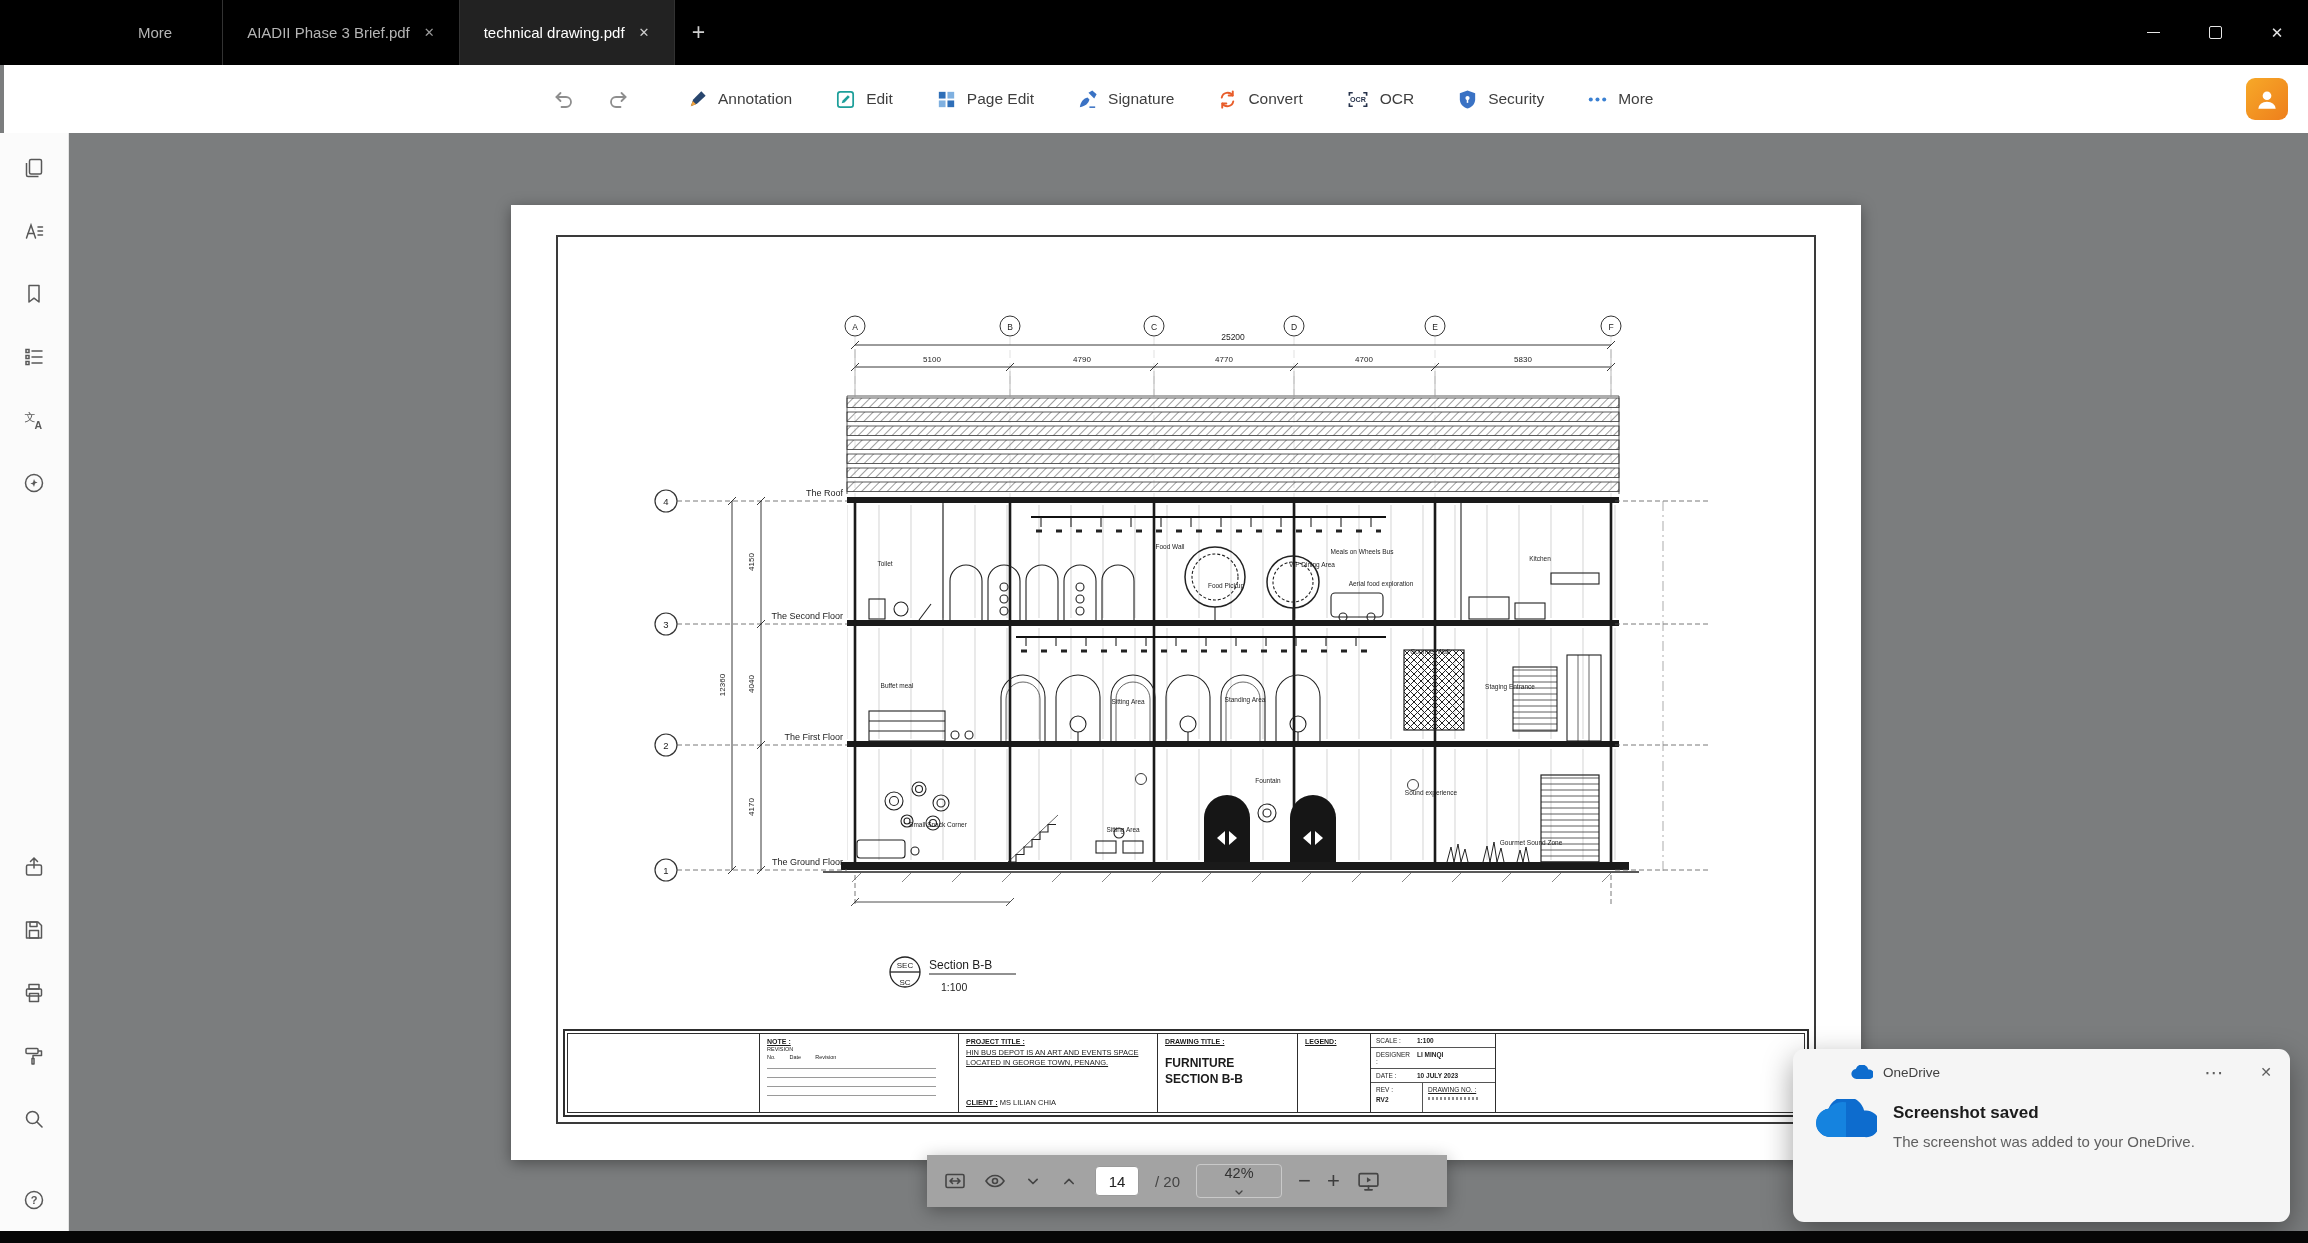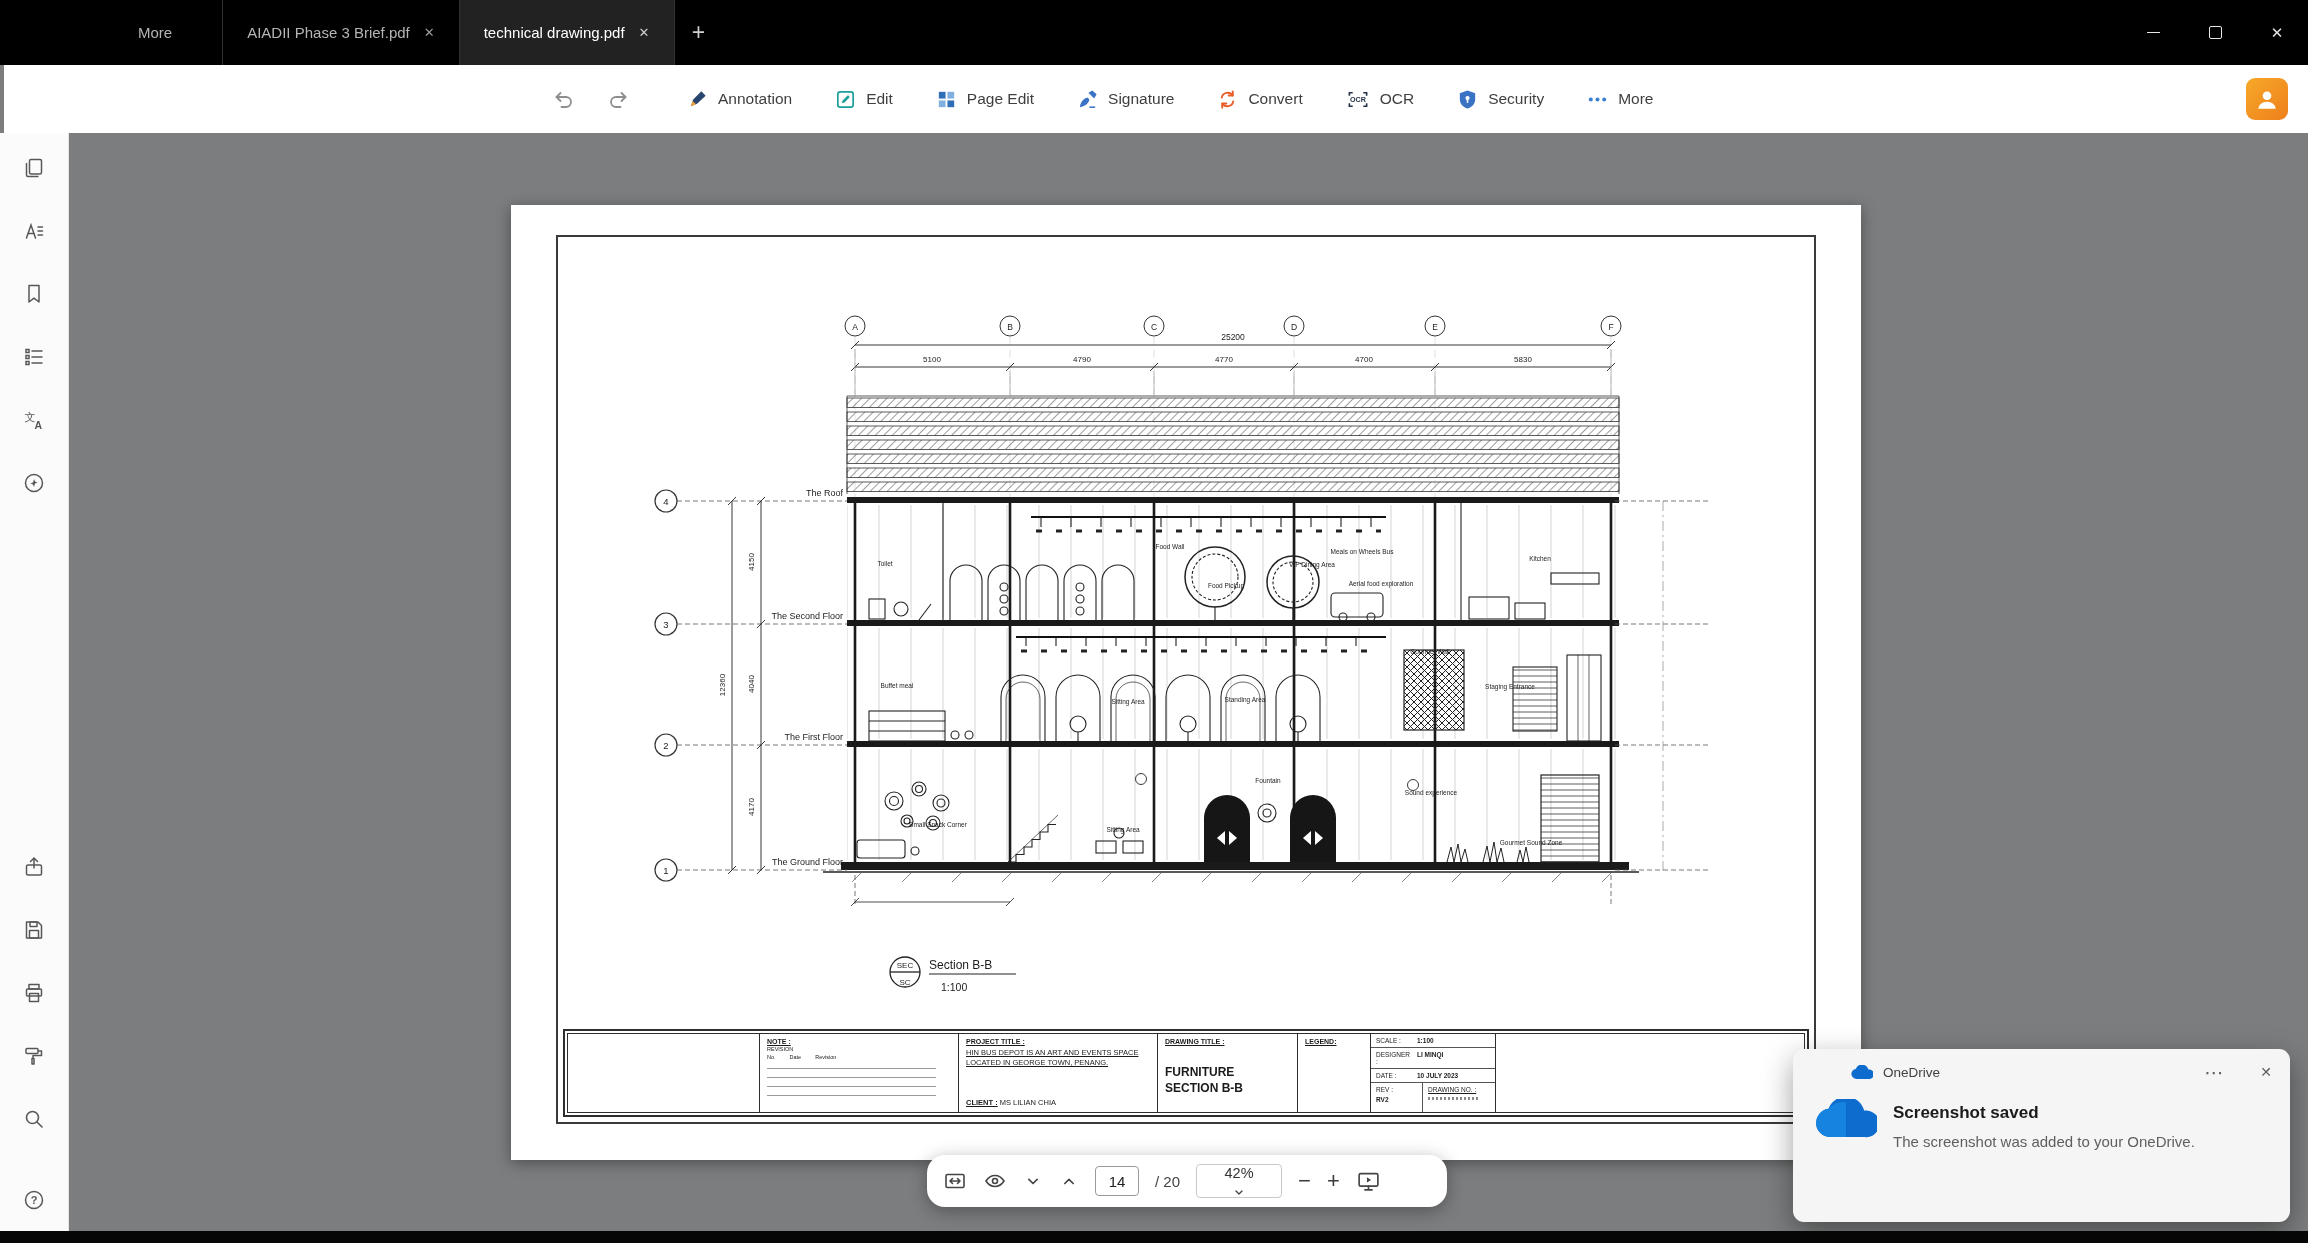--- a/index.html
+++ b/index.html
@@ -45,32 +45,32 @@
   .tb-col{border-right:1px solid #2e2e2e;box-sizing:border-box;position:relative;padding:4px 7px;color:#1b1b1b;}
   .tb-col:last-child{border-right:none;}
   .u{text-decoration:underline;}
   .b{font-weight:bold;}
   .tb-label{font-size:7px;font-weight:bold;display:block;}
   .tb-tiny{font-size:5.5px;display:block;margin-top:1px;}
   .rev-head{display:flex;gap:14px;font-size:5.5px;margin-top:2px;}
   .rev-row{height:8px;border-bottom:1px solid #9a9a9a;width:92%;}
   .tb-body{font-size:7.5px;line-height:1.3;margin-top:3px;width:184px;text-decoration:underline;}
   .client-line{position:absolute;left:7px;bottom:5px;font-size:7.5px;}
-  .dt1{font-size:12px;font-weight:bold;margin-top:20px;}
+  .dt1{font-size:12px;font-weight:bold;margin-top:11px;}
   .dt2{font-size:12px;font-weight:bold;margin-top:2px;}
   .tb-scale{padding:0;display:flex;flex-direction:column;}
   .sc-row{display:flex;gap:5px;padding:3px 5px;border-bottom:1px solid #555;font-size:6.5px;align-items:baseline;}
   .sc-row .lbl{width:36px;flex:0 0 auto;}
   .sc-bottom{flex:1;display:flex;font-size:6.5px;}
   .rev-cell{width:42%;border-right:1px solid #555;padding:3px 5px;box-sizing:border-box;}
   .rev-val{display:block;font-weight:bold;margin-top:3px;}
   .dno-cell{flex:1;padding:3px 5px;}
   .scribble{height:3px;margin-top:4px;width:80%;background:repeating-linear-gradient(90deg,#8a8a8a 0 2px,transparent 2px 4px);}
   
-  .bottombar{position:absolute;left:858px;top:1022px;width:520px;height:52px;background:#ffffff;border-radius:18px;
+  .bottombar{position:absolute;left:858px;top:1022px;width:520px;height:52px;background:#a3a3a3;border-radius:0;
     box-shadow:0 4px 18px rgba(0,0,0,.32);display:flex;align-items:center;gap:16px;padding:0 16px;box-sizing:border-box;}
   .bb-btn{display:flex;align-items:center;justify-content:center;color:#454545;}
   .page-input{width:44px;height:30px;border:1px solid #9a9a9a;border-radius:4px;text-align:center;font-size:15px;color:#222;font-family:inherit;box-sizing:border-box;}
   .page-total{font-size:15px;color:#444;white-space:nowrap;}
   .zoom-box{width:84px;height:32px;border:1px solid #c9c9c9;border-radius:4px;display:flex;align-items:center;justify-content:center;gap:7px;font-size:14.5px;color:#333;flex-direction:column;}
   .pm{font-size:22px;color:#3d3d3d;line-height:1;}
   
   .toast{position:absolute;left:1724px;top:916px;width:497px;height:173px;background:#f5f5f5;border-radius:11px;
     box-shadow:0 10px 30px rgba(0,0,0,.38);box-sizing:border-box;}
   .toast-header{display:flex;align-items:center;height:46px;padding:0 18px;gap:10px;margin-left:40px;}

